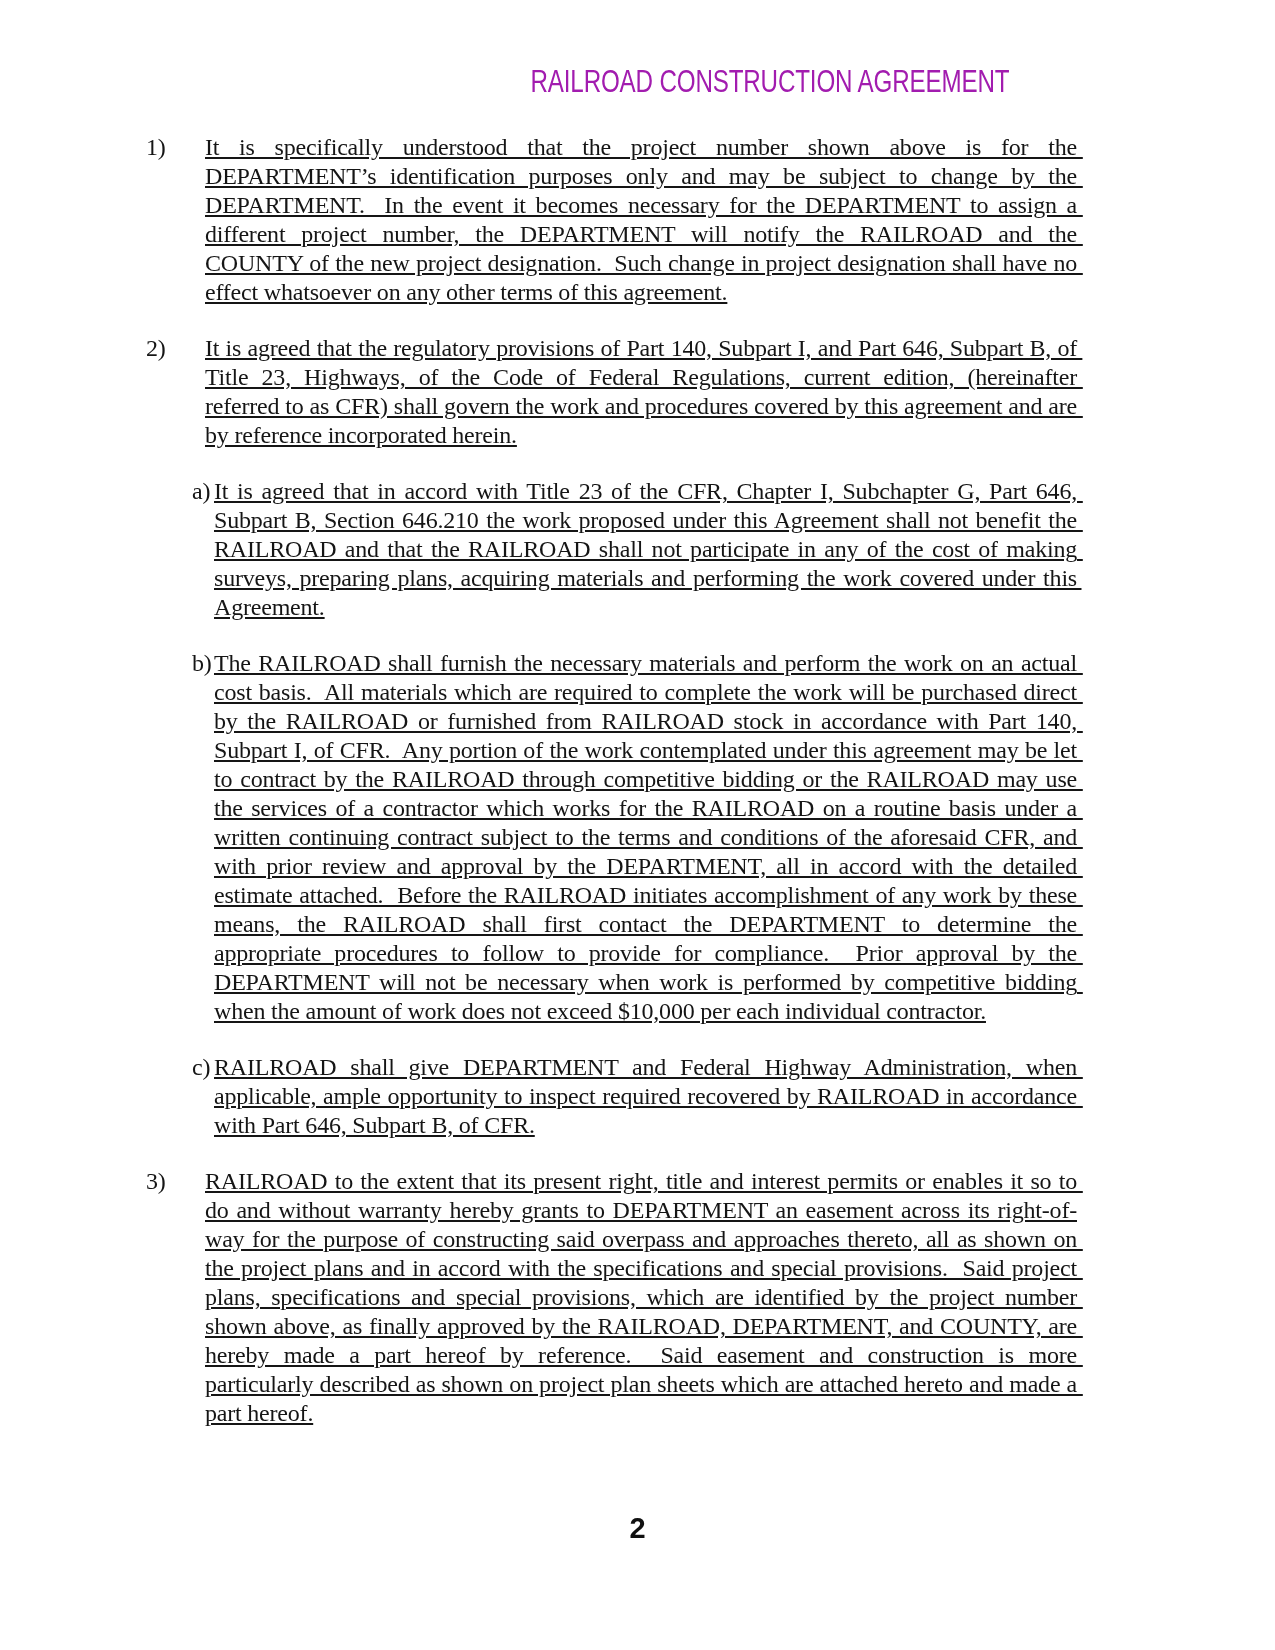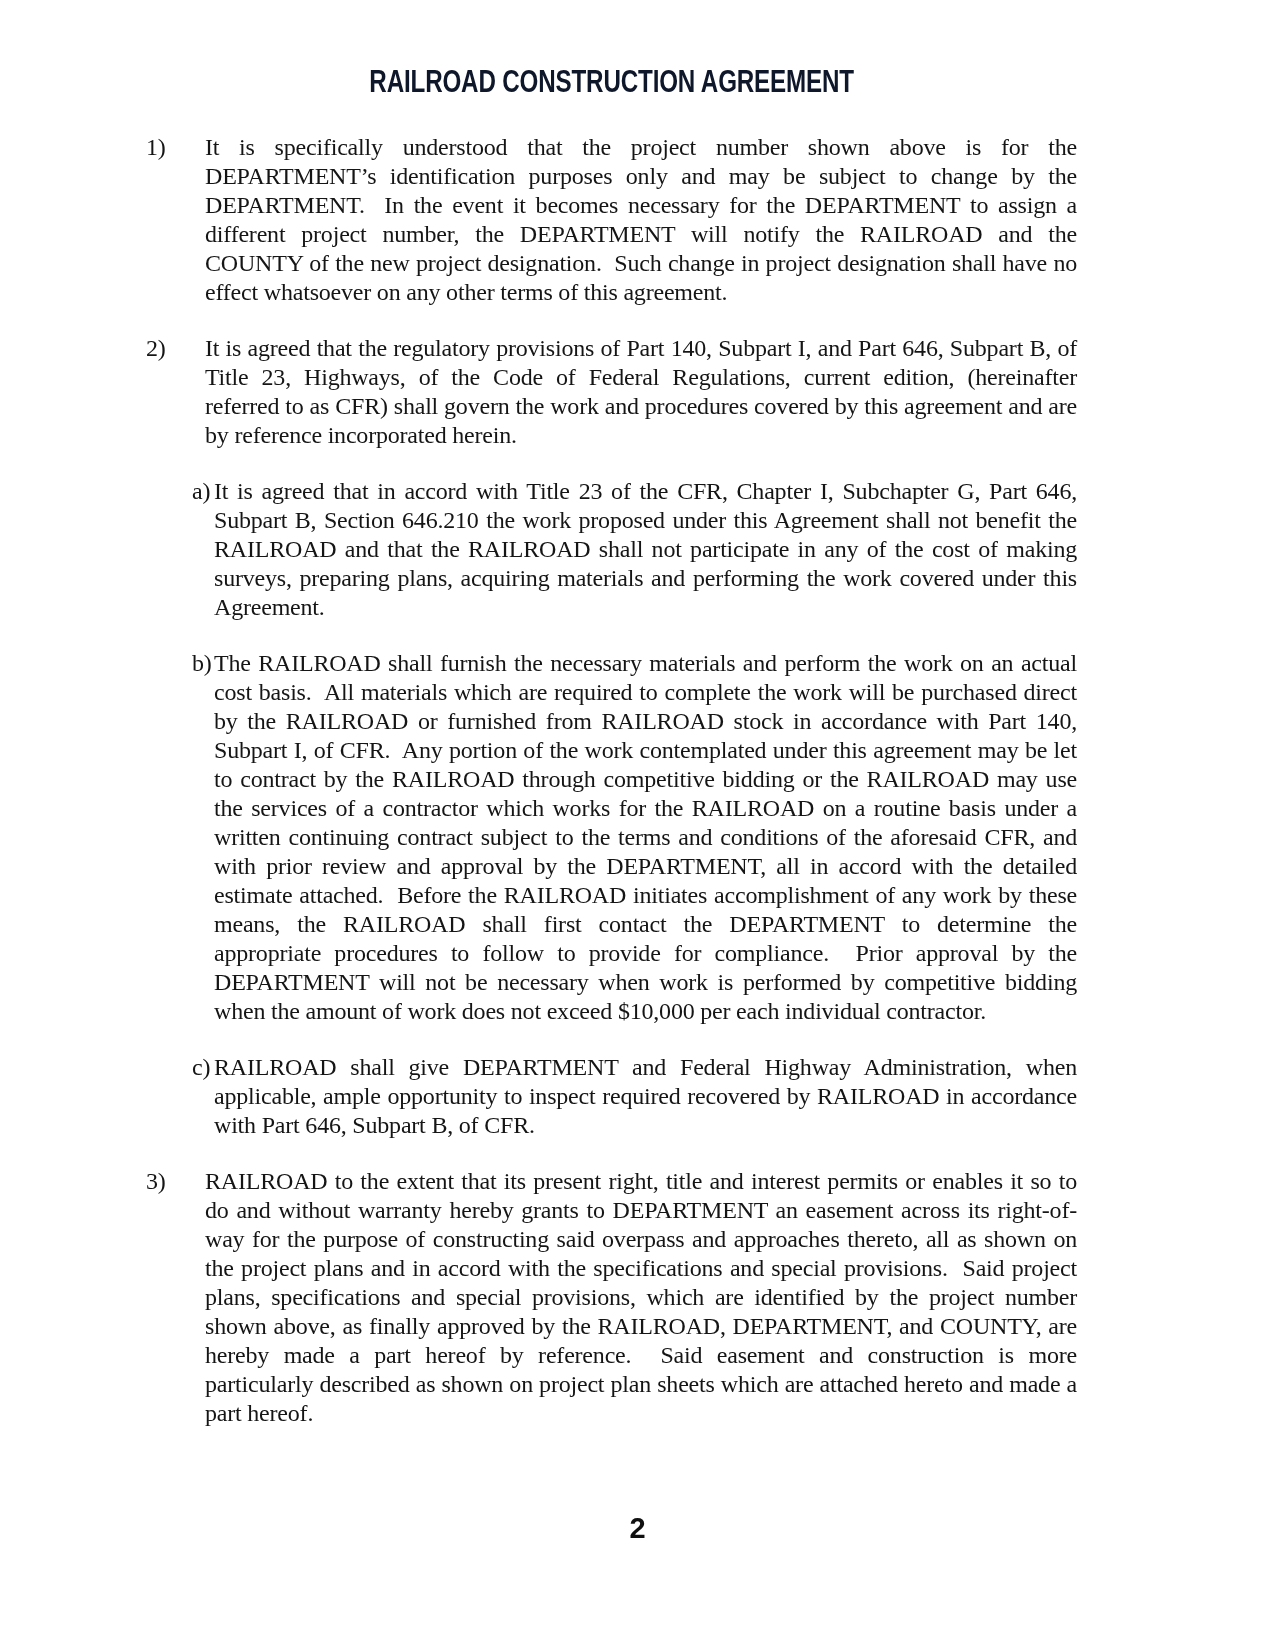--- a/index.html
+++ b/index.html
@@ -19,26 +19,26 @@
     overflow: hidden;
   }
   .page {
     position: absolute;
     inset: 0;
     box-sizing: border-box;
     padding: 64px 198px 0 146px;
   }
   .doc-title {
     margin: 0 0 33px 0;
-    text-align: center;
+    text-align: right;
     font-family: "Liberation Sans", sans-serif;
-    font-weight: bold;
+    font-weight: normal;
     font-size: 31px;
     line-height: 36px;
-    color: #0f172a;
+    color: #a21caf;
     white-space: nowrap;
   }
   .doc-title .squeeze {
     display: inline-block;
     transform: scaleX(0.78);
     transform-origin: center;
   }
   .para {
     display: flex;
     margin: 0 0 27px 0;
@@ -53,20 +53,21 @@
     padding-left: 46px;
   }
   .para.sub .label {
     width: 22px;
   }
   .para .text {
     margin: 0;
     flex: 1 1 auto;
     text-align: justify;
     white-space: pre-wrap;
+    text-decoration: underline;
   }
   .page-number {
     position: absolute;
     top: 1512px;
     left: 0;
     width: 1275px;
     text-align: center;
     font-family: "Liberation Sans", sans-serif;
     font-weight: bold;
     font-size: 29px;

